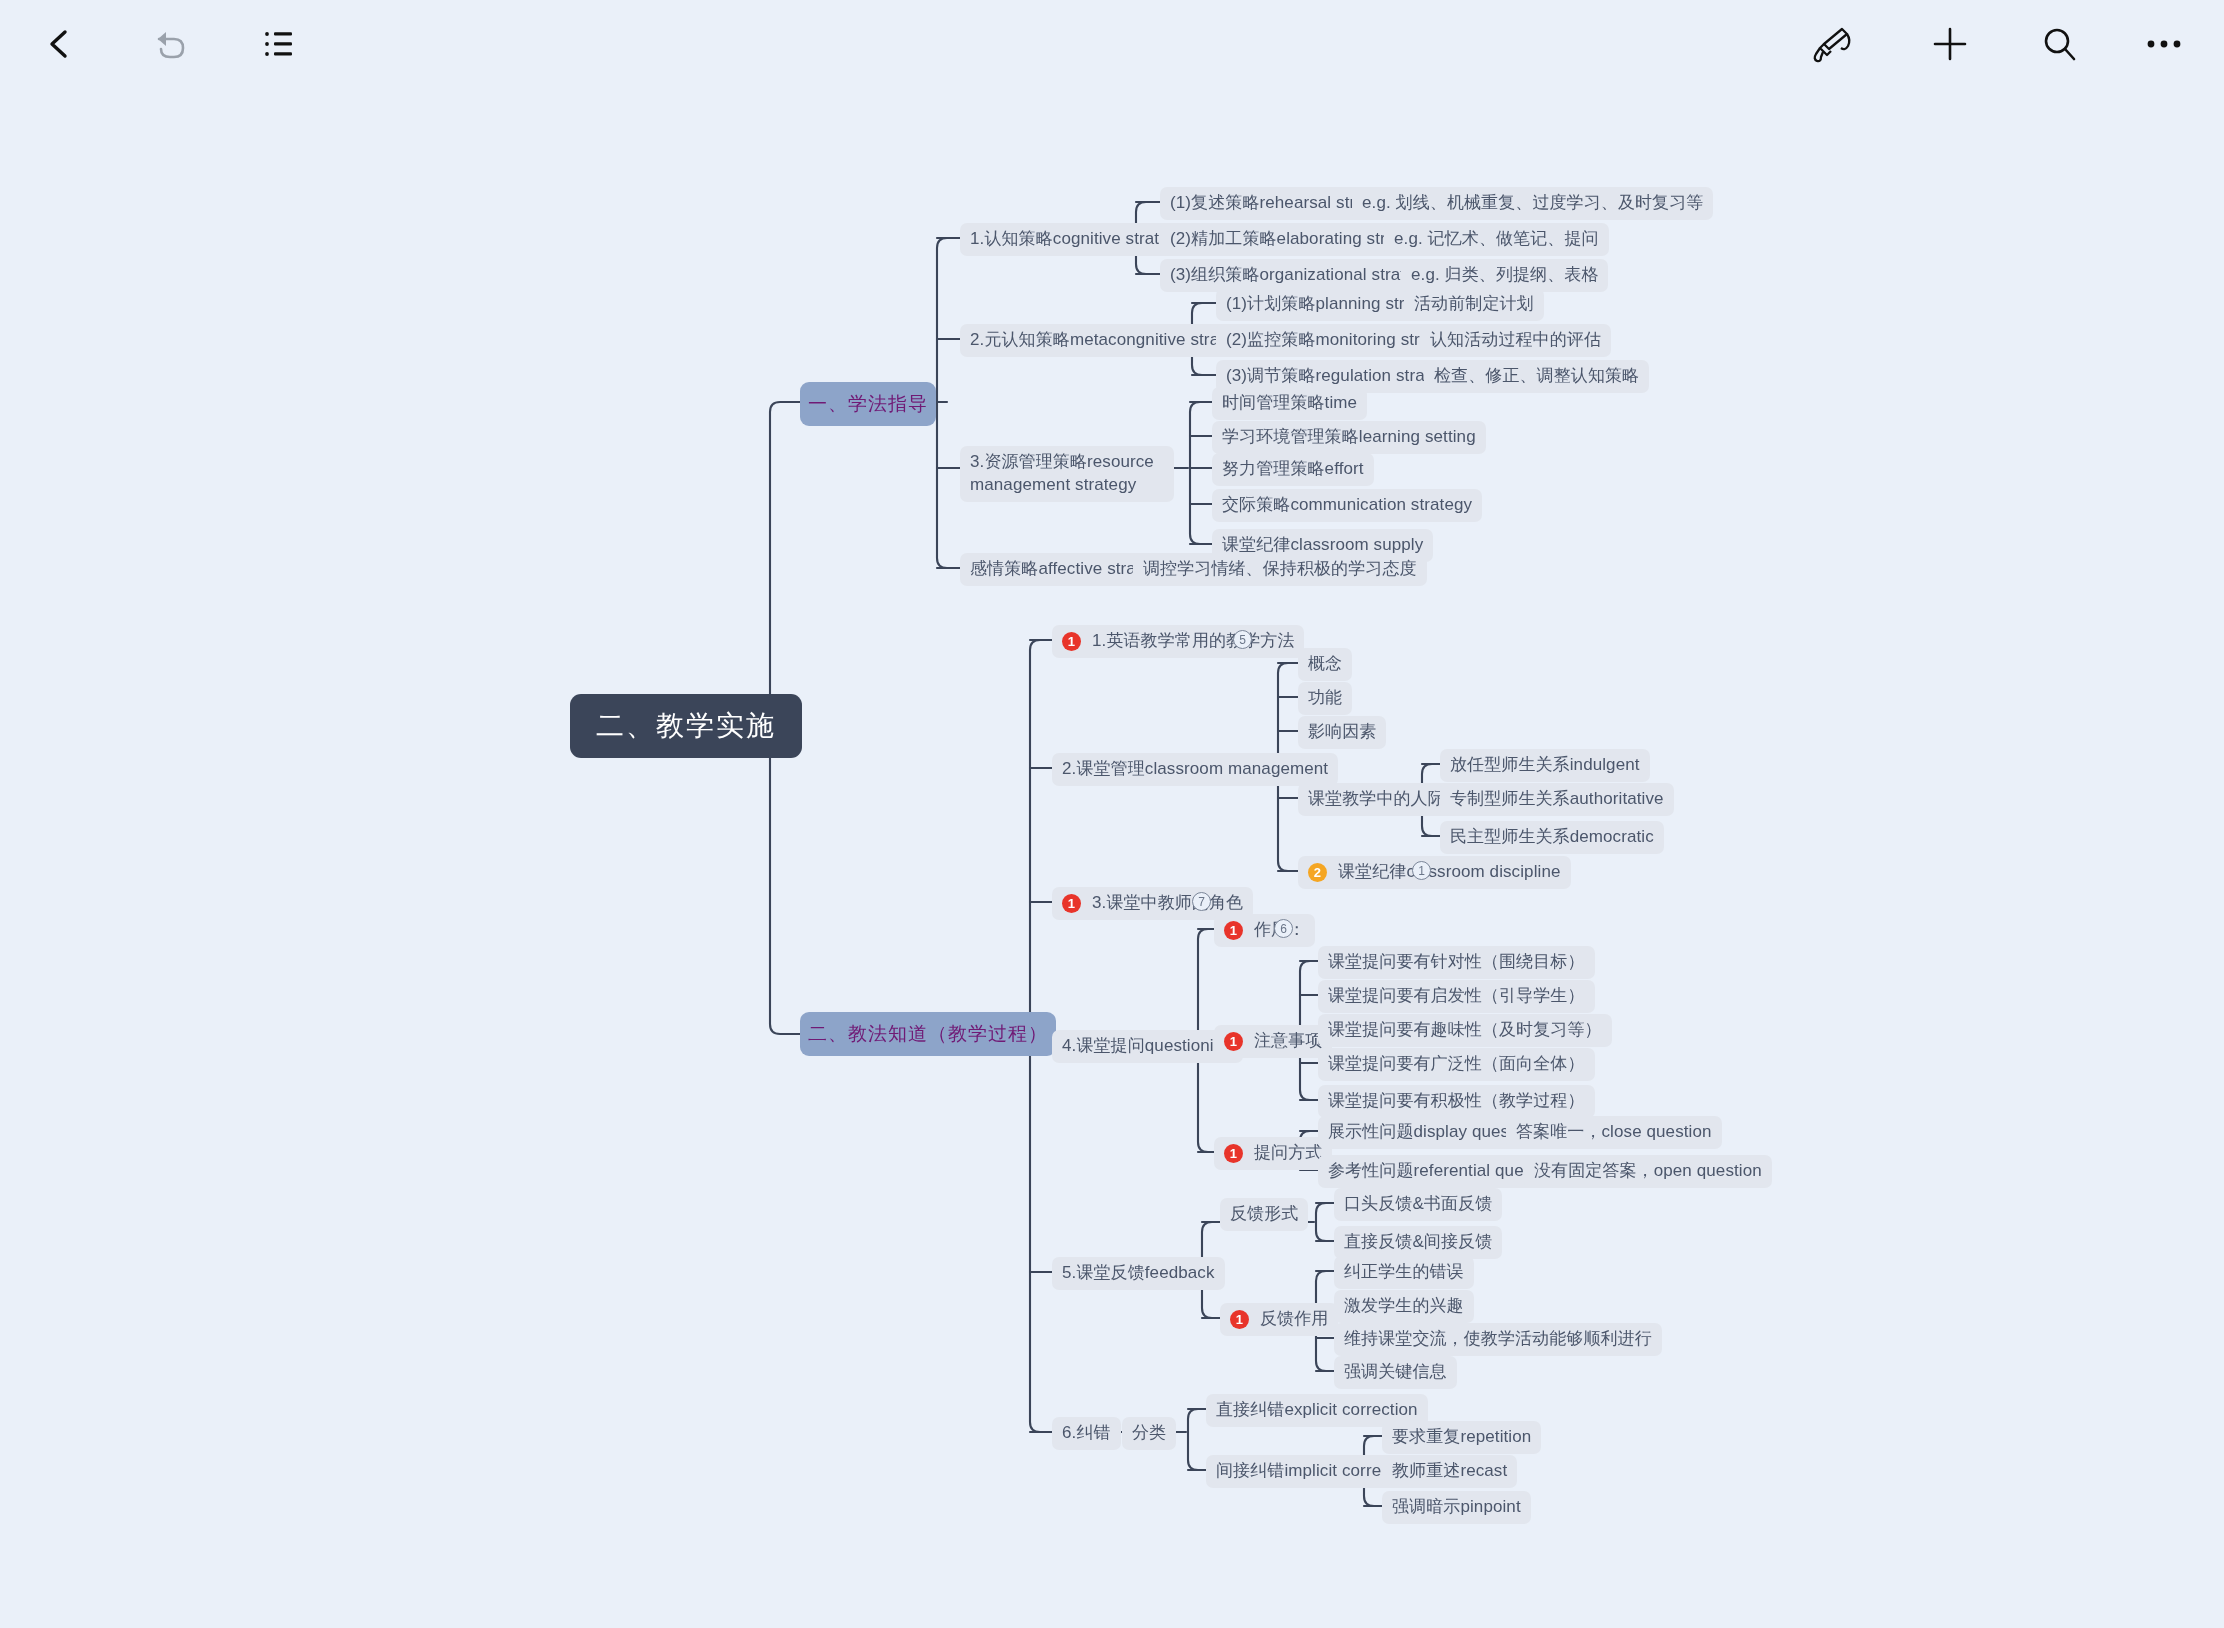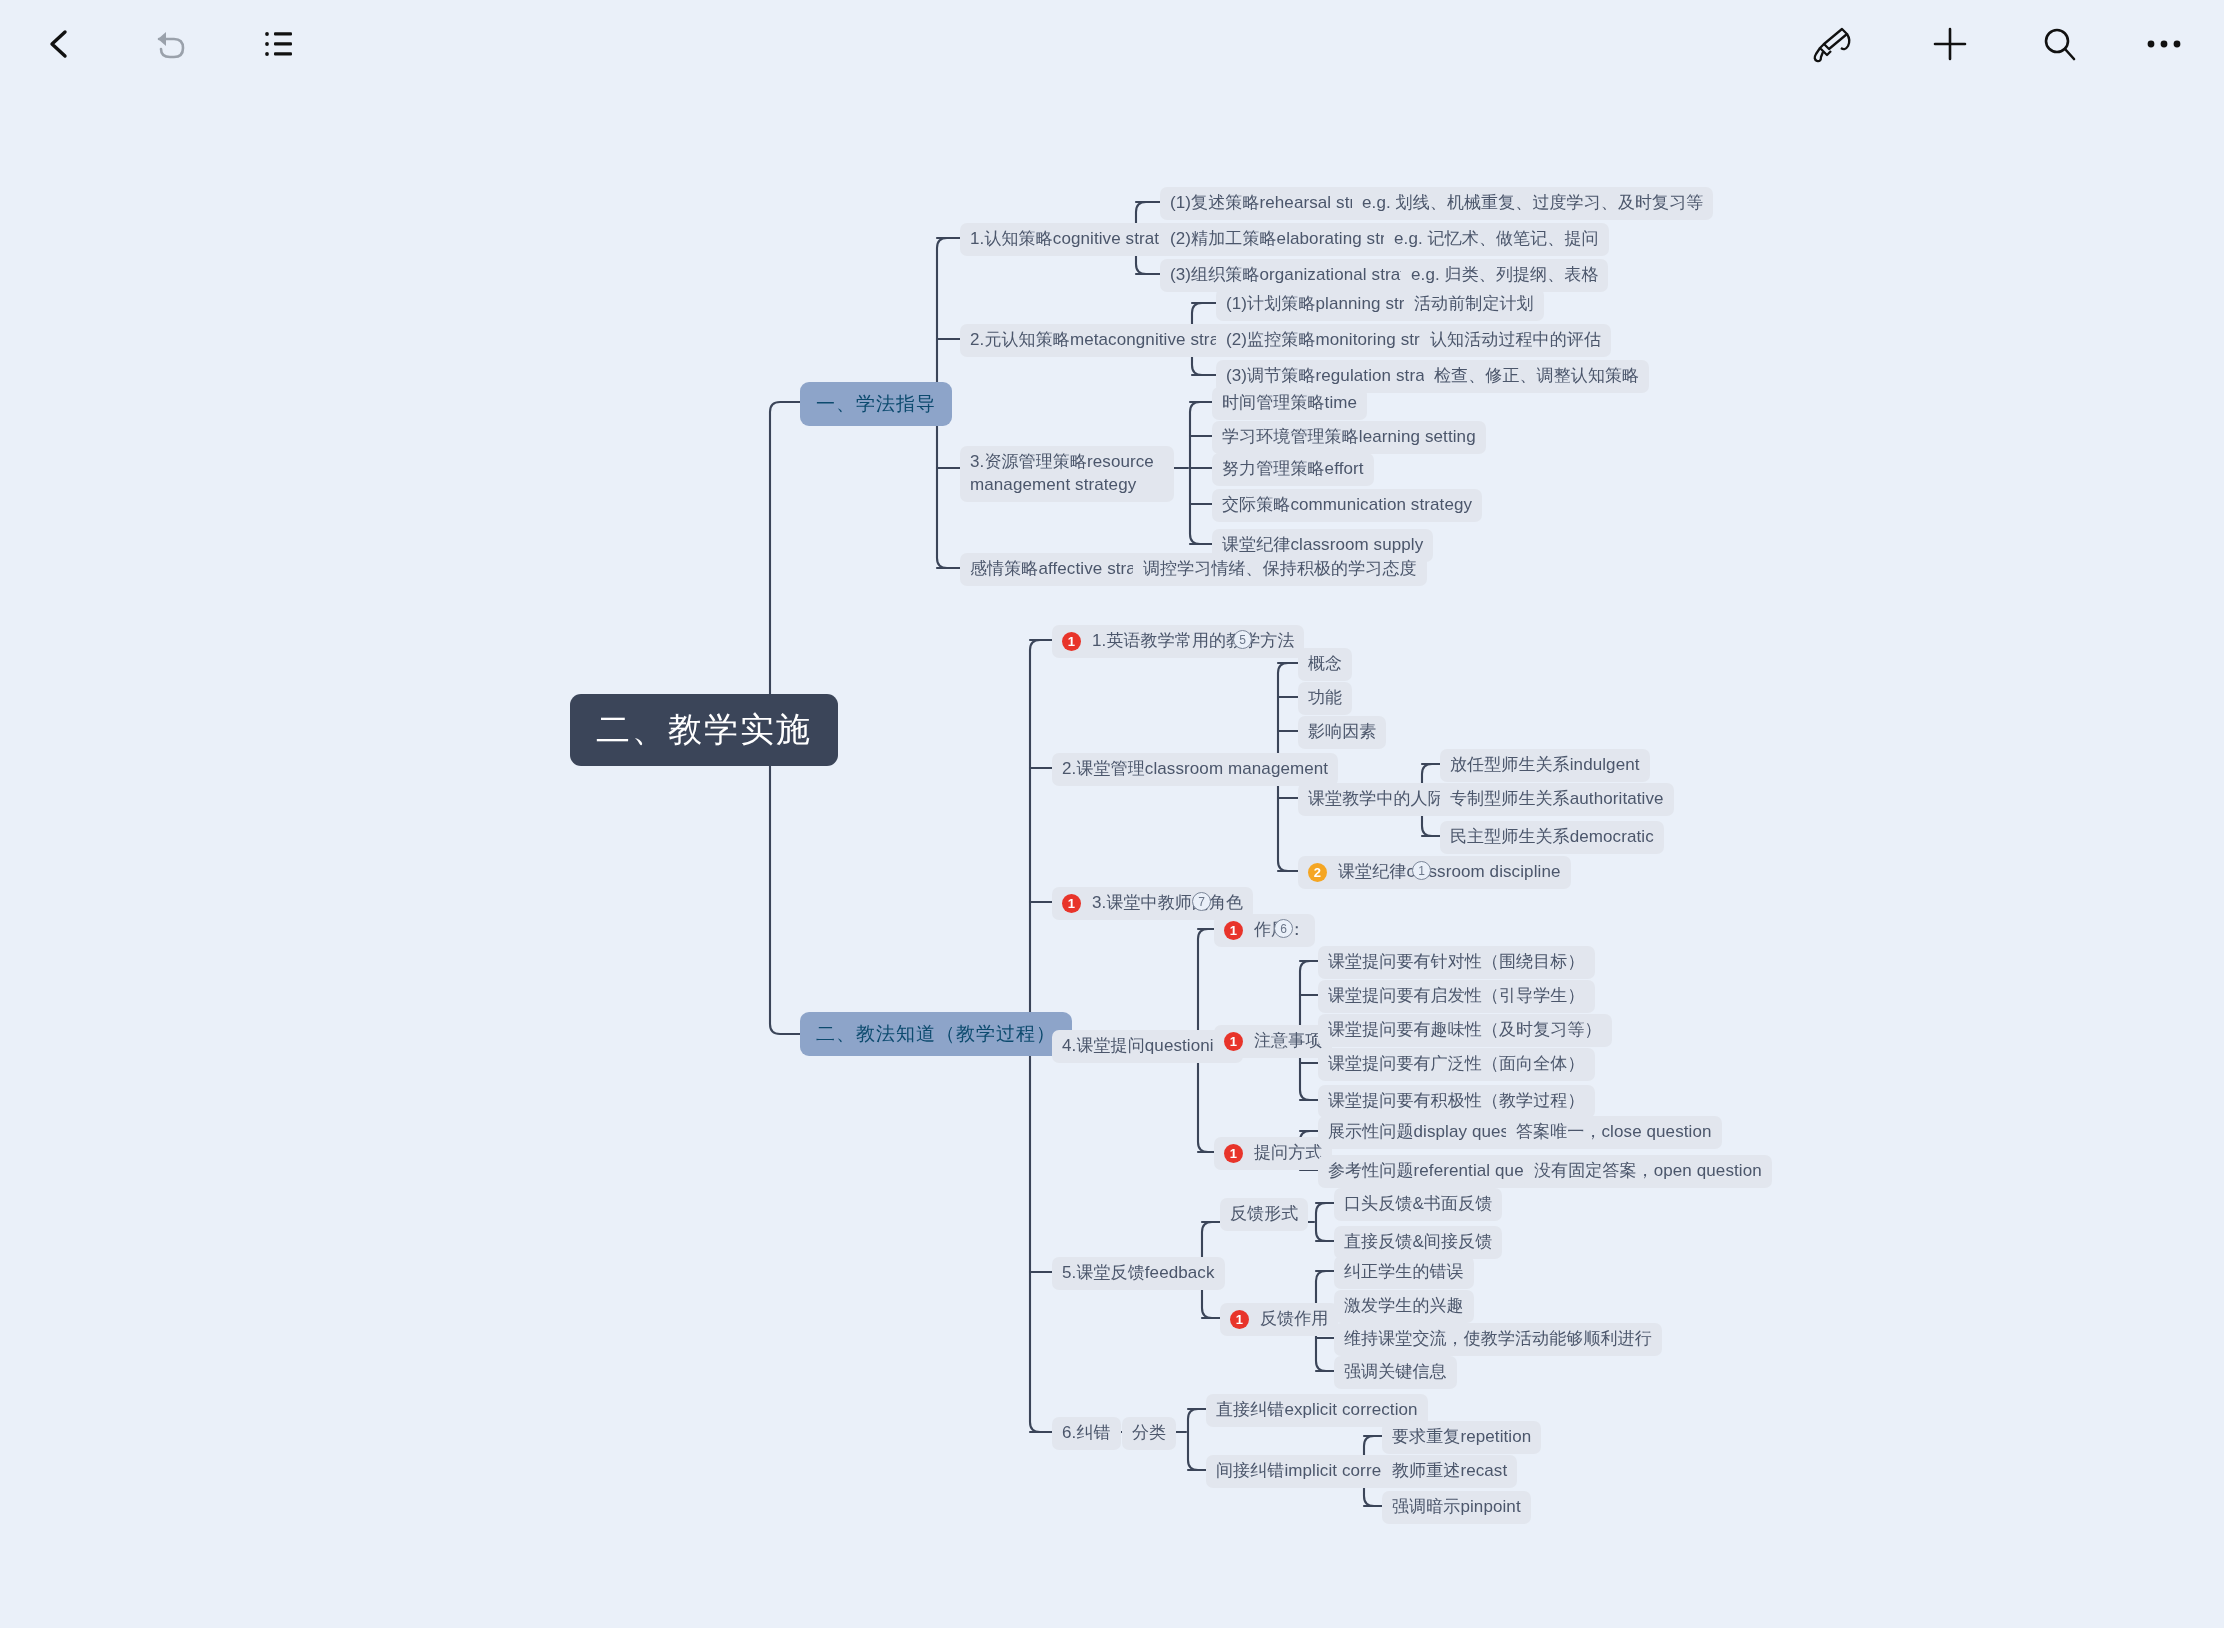--- a/index.html
+++ b/index.html
@@ -32,32 +32,32 @@
     font-size: 17px;
     line-height: 1.35;
     padding: 5px 10px;
     letter-spacing: .1px;
   }
   .node.multiline { white-space: normal; }
 
   .node.root {
     background: #3b4559;
     color: #ffffff;
-    font-size: 34px;
+    font-size: 28px;
     font-weight: 400;
     border-radius: 11px;
     padding: 13px 26px;
     letter-spacing: 2px;
   }
   .node.branch {
     background: #8da4c9;
-    color: #0c4a6e;
+    color: #701a75;
     font-size: 19px;
     border-radius: 9px;
-    padding: 9px 16px;
+    padding: 9px 8px;
     letter-spacing: 1px;
   }
 
   .badge {
     flex: none;
     width: 19px; height: 19px; border-radius: 50%;
     color: #fff; font-size: 13px; font-weight: bold;
     display: inline-flex; align-items: center; justify-content: center;
     margin-right: 11px;
   }

